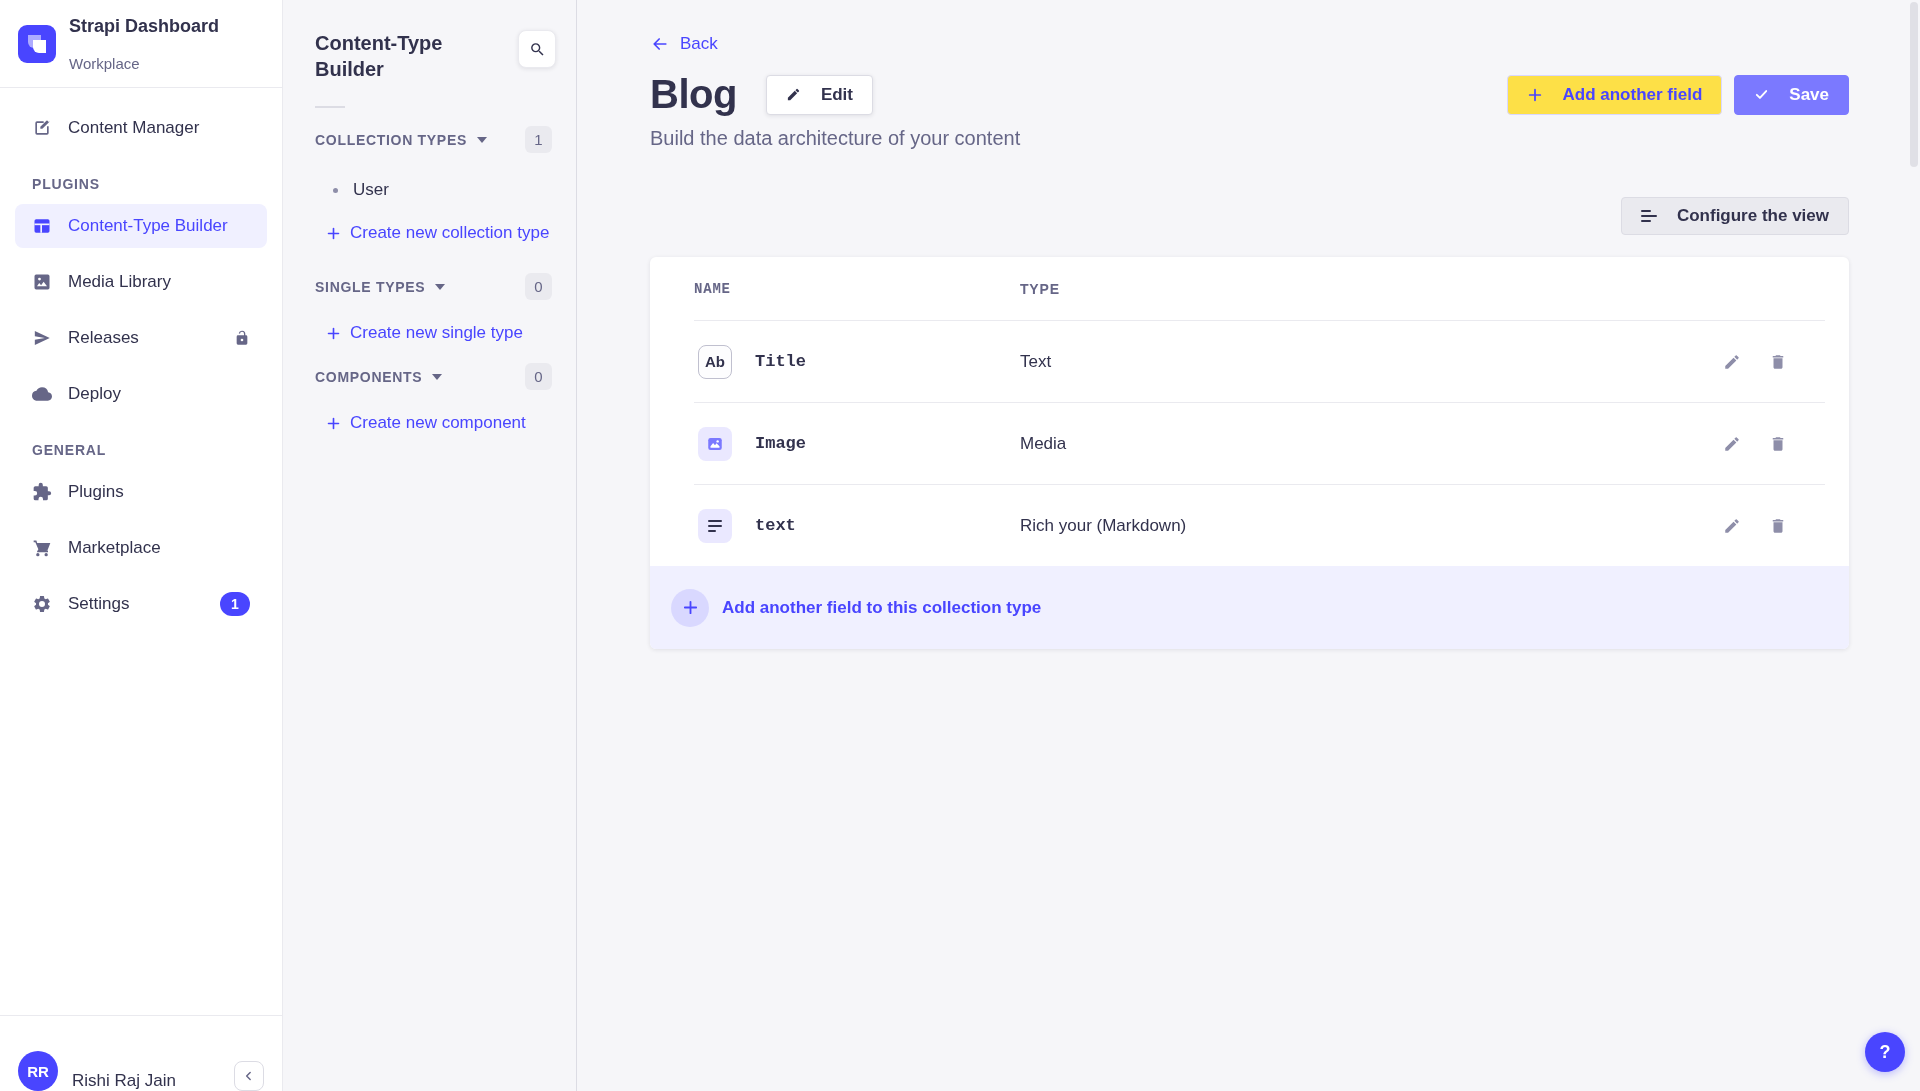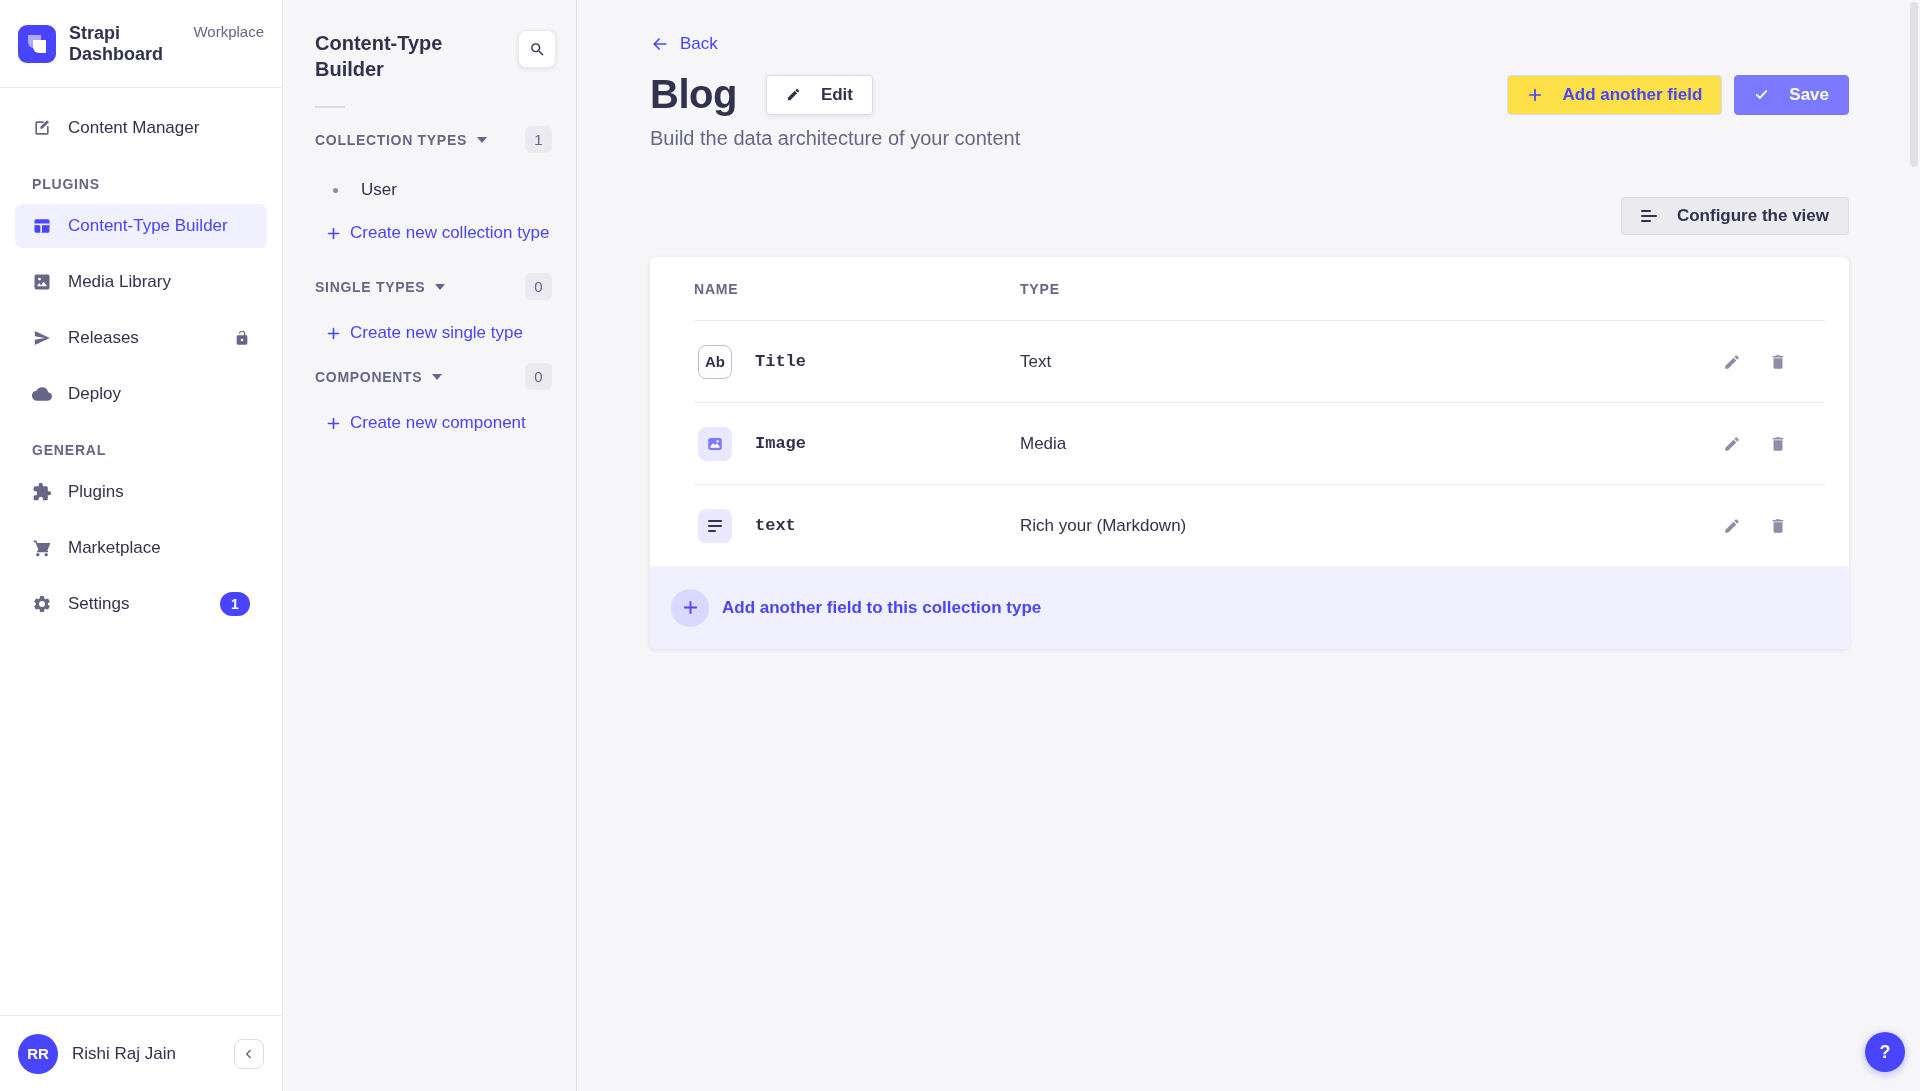--- a/index.html
+++ b/index.html
@@ -5,50 +5,50 @@
   * { margin:0; padding:0; box-sizing:border-box; }
   html,body { width:1920px; height:1091px; }
   body { font-family:"Liberation Sans","DejaVu Sans",sans-serif; background:#F6F6F9; overflow:hidden; }
   .app { display:flex; width:1920px; height:1091px; position:relative; }
 
   
   .sidebar { width:283px; min-width:283px; background:#FFFFFF; border-right:1px solid #EAEAEF; display:flex; flex-direction:column; }
   .brand { display:flex; align-items:center; gap:13px; padding:21px 18px; border-bottom:1px solid #EAEAEF; height:88px; }
   .brand-logo { width:38px; height:38px; border-radius:9px; background:#4945FF; position:relative; flex-shrink:0; }
   .brand-logo svg { position:absolute; left:8px; top:8px; }
-  .brand-text { display:flex; flex-direction:row; gap:18px; }
+  .brand-text { display:flex; flex-direction:column; gap:18px; }
   .brand-name { font-size:18px; font-weight:700; color:#32324D; }
   .brand-sub { font-size:15px; color:#666687; }
 
   .nav { flex:1; padding:18px 15px 0 15px; overflow:hidden; }
   .nav-item { display:flex; align-items:center; gap:16px; height:44px; padding:0 17px; border-radius:8px; color:#32324D; font-size:17px; margin-bottom:12px; cursor:pointer; }
   .nav-item .ni { width:20px; height:20px; color:#666687; flex-shrink:0; display:flex; align-items:center; justify-content:center; }
   .nav-item.active { background:#F0F0FF; color:#4945FF; font-weight:500; }
   .nav-item.active .ni { color:#4945FF; }
   .nav-label { font-size:14px; font-weight:700; color:#666687; letter-spacing:0.8px; margin:26px 17px 12px 17px; }
   .lock { margin-left:auto; color:#666687; display:flex; }
   .badge-purple { margin-left:auto; background:#4945FF; color:#fff; font-size:14px; font-weight:600; min-width:30px; height:24px; border-radius:12px; display:flex; align-items:center; justify-content:center; }
 
-  .sidebar-footer { border-top:1px solid #EAEAEF; height:76px; display:flex; align-items:center; gap:14px; padding:7px 18px; }
+  .sidebar-footer { border-top:1px solid #EAEAEF; height:76px; display:flex; align-items:flex-end; gap:14px; padding:0 18px; }
   .avatar { width:40px; height:40px; border-radius:50%; background:#4945FF; color:#fff; font-size:15px; font-weight:700; display:flex; align-items:center; justify-content:center; flex-shrink:0; }
   .user-name { flex:1; font-size:17px; color:#32324D; }
   .collapse-btn { width:30px; height:30px; border-radius:8px; border:1px solid #DCDCE4; background:#fff; display:flex; align-items:center; justify-content:center; color:#666687; cursor:pointer; }
 
   
   .subnav { width:294px; min-width:294px; background:#F6F6F9; border-right:1px solid #DCDCE4; }
   .subnav-header { display:flex; justify-content:space-between; align-items:flex-start; padding:30px 20px 0 32px; }
   .subnav-title { font-size:20px; font-weight:700; color:#32324D; line-height:26px; max-width:160px; }
   .search-btn { width:38px; height:38px; border-radius:8px; border:1px solid #EAEAEF; background:#fff; box-shadow:0 1px 4px rgba(33,33,52,0.1); display:flex; align-items:center; justify-content:center; color:#32324D; cursor:pointer; }
   .subnav-divider { width:30px; height:2px; background:#DCDCE4; margin:24px 0 0 32px; }
 
   .group-header { display:flex; align-items:center; padding:0 24px 0 32px; margin-top:18px; }
   .group-title { font-size:14px; font-weight:700; color:#666687; letter-spacing:0.7px; display:flex; align-items:center; gap:10px; cursor:pointer; }
   .group-title svg { color:#666687; }
   .count-badge { margin-left:auto; min-width:27px; height:27px; background:#EAEAEF; border-radius:6px; color:#666687; font-size:15px; display:flex; align-items:center; justify-content:center; }
-  .group-item { display:flex; align-items:center; gap:23px; padding-left:50px; margin-top:27px; font-size:17px; color:#32324D; cursor:pointer; }
+  .group-item { display:flex; align-items:center; gap:15px; padding-left:50px; margin-top:27px; font-size:17px; color:#32324D; cursor:pointer; }
   .dot { width:5px; height:5px; border-radius:50%; background:#8E8EA9; }
   .create-link { display:flex; align-items:center; gap:9px; padding-left:43px; margin-top:23px; font-size:17px; color:#4945FF; cursor:pointer; }
   .create-link svg { flex-shrink:0; }
   .gh-single { margin-top:30px; }
   .gh-comp { margin-top:20px; }
 
   
   .main { flex:1; position:relative; }
   .main-inner { padding:34px 71px 16px 73px; }
   .back-row { display:inline-flex; align-items:center; gap:10px; color:#4945FF; font-size:17px; font-weight:500; cursor:pointer; }
@@ -61,21 +61,21 @@
   .btn-secondary { background:#fde047; border-color:#D9D8FF; color:#4945FF; }
   .btn-primary { background:#7B79FF; border-color:#7B79FF; color:#FFFFFF; }
   .subtitle { margin-top:10px; font-size:20px; color:#666687; }
 
   .configure-row { display:flex; justify-content:flex-end; margin-top:47px; }
   .btn-configure { background:#EAEAEF; border-color:#DCDCE4; color:#32324D; height:38px; }
 
   .card { margin-top:22px; background:#fff; border-radius:6px; box-shadow:0 1px 4px rgba(33,33,52,0.1); overflow:hidden; }
   .thead { height:63px; display:flex; align-items:center; padding-left:44px; }
   .th { font-size:14px; font-weight:700; letter-spacing:0.8px; color:#666687; }
-  .th-name { width:326px; }
+  .th-name { width:326px;font-family:Liberation Mono, monospace; }
   .divider { height:1px; background:#EAEAEF; margin:0 24px 0 44px; }
   .field-row { height:81px; display:flex; align-items:center; padding:0 58px 0 48px; }
   .field-name { width:322px; display:flex; align-items:center; gap:23px; }
   .field-icon { width:34px; height:34px; border-radius:8px; display:flex; align-items:center; justify-content:center; flex-shrink:0; }
   .fi-text { background:#FDFDFE; border:1px solid #C0C0CF; color:#32324D; font-size:15px; font-weight:700; }
   .fi-purple { background:#EAE8FF; }
   .name-txt { font-size:17px; font-weight:700; color:#32324D;font-family:Liberation Mono, monospace; }
   .type-txt { flex:1; font-size:17px; color:#32324D; }
   .row-actions { display:flex; gap:20px; }
   .icon-btn { width:26px; height:26px; display:flex; align-items:center; justify-content:center; color:#8E8EA9; background:none; border:none; cursor:pointer; }

